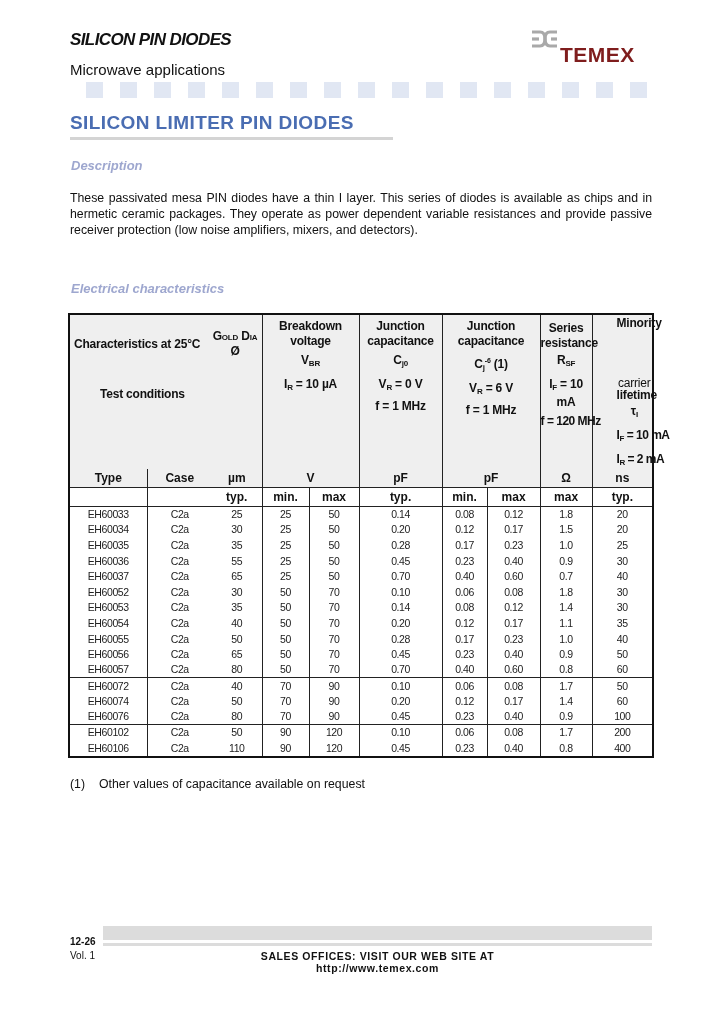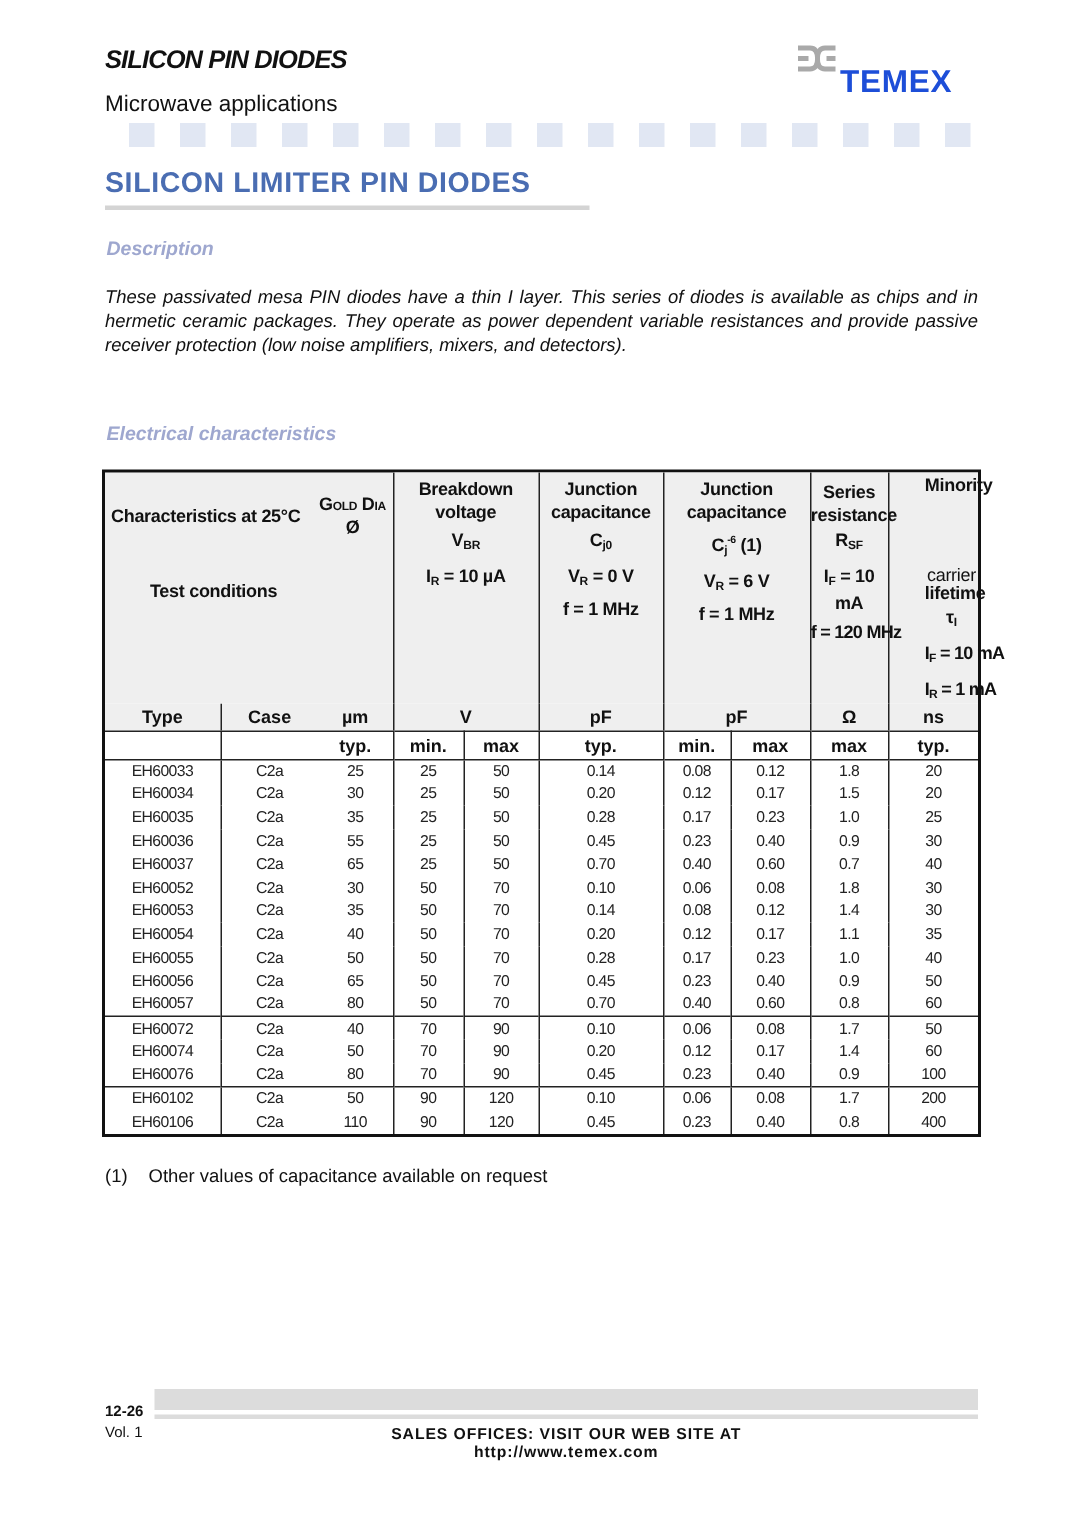--- a/index.html
+++ b/index.html
@@ -1,29 +1,29 @@
 <!DOCTYPE html>
 <html><head>
 <meta charset="utf-8">
 <style>
   * { box-sizing: border-box; margin: 0; padding: 0; }
   body { width: 720px; height: 1012px; background: #ffffff; position: relative; font-family: "Liberation Sans", sans-serif; color: #111; overflow: hidden; }
   .abs { position: absolute; }
   #series-title { left: 70px; top: 30px; font-size: 17px; font-style: italic; font-weight: bold; letter-spacing: -0.6px; color: #111; }
   #logo { left: 531px; top: 28px; height: 22px; display: flex; align-items: center; }
   #logo .mark { width: 27px; height: 20px; position: relative; }
-  #logo .word { font-size: 21px; font-weight: bold; color: #1d4ed8; letter-spacing: 0.5px; margin-left: 2px; line-height: 20px; margin-top: 32px; }
+  #logo .word { font-size: 21px; font-weight: bold; color: #7f1d1d; letter-spacing: 0.5px; margin-left: 2px; line-height: 20px; margin-top: 32px; }
   #subtitle { left: 70px; top: 61px; font-size: 15px; color: #111; }
   #squares { left: 86px; top: 82px; display: flex; gap: 17px; }
   #squares span { width: 17px; height: 16px; background: #e1e7f3; display: block; }
   #page-title { left: 70px; top: 112px; font-size: 19px; font-weight: bold; color: #4a6db2; letter-spacing: 0.4px; }
   #title-rule { left: 70px; top: 137px; width: 323px; height: 3px; background: #d4d4d4; }
   .section-h { font-size: 13px; font-weight: bold; font-style: italic; color: #9ea7cf; }
   #desc-h { left: 71px; top: 158px; }
-  #desc { left: 70px; top: 190px; width: 582px; font-size: 12.3px; line-height: 16px; text-align: justify; color: #111; font-style: italic; }
+  #desc { left: 70px; top: 190px; width: 582px; font-size: 12.3px; line-height: 16px; text-align: justify; color: #111; }
   #elec-h { left: 71px; top: 281px; }
   #table { left: 68px; top: 313px; width: 586px; border: 2px solid #111; }
   table { border-collapse: collapse; width: 100%; table-layout: fixed; font-size: 11px; }
   td { text-align: center; vertical-align: middle; border-left: 1px solid #222; padding: 0; }
   td:first-child { border-left: none; }
   .hdr1 td { background: #e6e6e6; height: 31px; font-weight: bold; font-size: 12px; border-bottom: 1px solid #222; letter-spacing: -0.3px; }
   .hdrblk td { background: #efefef; font-weight: bold; font-size: 12px; vertical-align: top; padding-top: 4px; line-height: 15px; letter-spacing: -0.2px; }
   .unitrow td { background: #efefef; font-weight: bold; font-size: 12px; height: 18px; border-bottom: 1px solid #222; }
   .typrow td { font-weight: bold; font-size: 12px; height: 19px; border-bottom: 1px solid #222; }
   .data td { font-size: 10.5px; height: 15.6px; letter-spacing: -0.4px; color: #222; }
@@ -137,21 +137,21 @@
         <div style="margin-top:2px;"><span>R</span><sub>SF</sub></div>
         <div style="margin-top:6px;"><span>I</span><sub>F</sub><span> = 10 mA</span></div>
         <div style="margin-top:4px; white-space:nowrap; letter-spacing:-0.5px;">f = 120 MHz</div>
       </td>
       <td style="padding-top:2px; line-height:12px;padding-left:24px;">
         <div>Minority</div>
         <div style="font-weight:normal;margin-top:48px;">carrier</div>
         <div>lifetime</div>
         <div style="margin-top:4px;"><span>τ</span><sub>I</sub></div>
         <div style="margin-top:8px; white-space:nowrap; letter-spacing:-0.5px;"><span>I</span><sub>F</sub><span> = 10 mA</span></div>
-        <div style="margin-top:8px; white-space:nowrap; letter-spacing:-0.5px;"><span>I</span><sub>R</sub><span> = 1 mA</span></div>
+        <div style="margin-top:8px; white-space:nowrap; letter-spacing:-0.5px;"><span>I</span><sub>R</sub><span> = 2 mA</span></div>
       </td>
     </tr>
     <tr class="unitrow">
       <td style="border-left:none;">Type</td>
       <td>Case</td>
       <td class="nob">µm</td>
       <td colspan="2">V</td>
       <td>pF</td>
       <td colspan="2">pF</td>
       <td>Ω</td>

